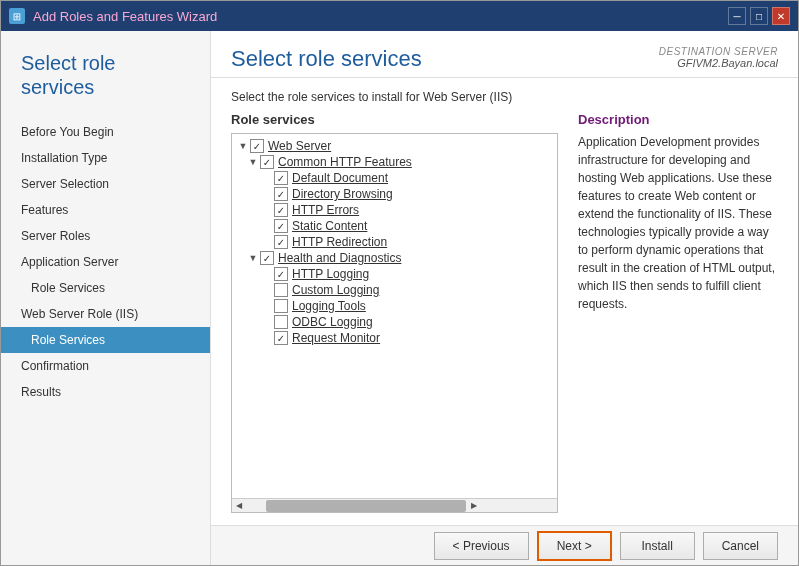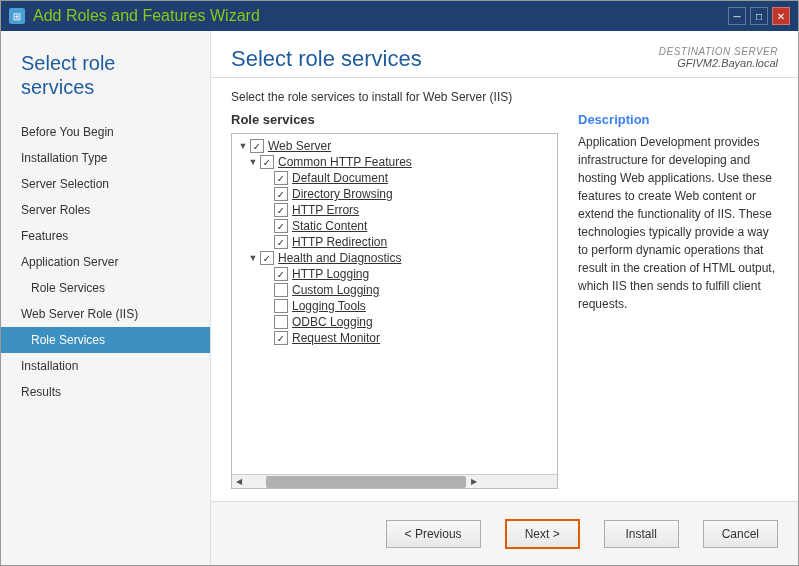--- a/index.html
+++ b/index.html
@@ -3,21 +3,21 @@
   <meta charset="utf-8">
   <style>
     * { box-sizing: border-box; margin: 0; padding: 0; }
     body { font-family: 'Segoe UI', Arial, sans-serif; font-size: 13px; background: #f0f0f0; width: 799px; height: 566px; overflow: hidden; }
 
     .window { width: 799px; height: 566px; display: flex; flex-direction: column; background: #fff; border: 1px solid #999; }
 
     .title-bar { background: #1e3f6f; color: #fff; display: flex; align-items: center; justify-content: space-between; padding: 6px 8px; height: 30px; flex-shrink: 0; }
     .title-bar-left { display: flex; align-items: center; gap: 8px; }
     .title-bar-icon { width: 16px; height: 16px; background: #4a9fd4; border-radius: 2px; display: flex; align-items: center; justify-content: center; color: #fff; font-size: 10px; }
-    .title-bar-text { font-size: 16px; color: #84cc16; }
+    .title-bar-text { font-size: 13px; color: #f9a8d4; }
     .title-bar-controls { display: flex; gap: 4px; }
     .title-btn { width: 18px; height: 18px; background: transparent; border: 1px solid rgba(255,255,255,0.3); color: #fff; font-size: 10px; cursor: pointer; display: flex; align-items: center; justify-content: center; }
     .title-btn.close { background: #c0392b; }
 
     .content-area { display: flex; flex: 1; overflow: hidden; }
 
     
     .sidebar { width: 210px; background: #f5f5f5; border-right: 1px solid #ddd; padding: 20px 0; flex-shrink: 0; }
     .sidebar-header { padding: 0 20px 15px 20px; }
     .sidebar-title { font-size: 20px; color: #1e5c9e; font-weight: 300; line-height: 1.2; }
@@ -52,25 +52,25 @@
     .tree-item { display: flex; align-items: center; padding: 1px 4px; white-space: nowrap; cursor: default; user-select: none; }
     .expand-icon { width: 14px; height: 14px; display: inline-flex; align-items: center; justify-content: center; color: #555; font-size: 9px; flex-shrink: 0; }
     .checkbox { width: 14px; height: 14px; border: 1px solid #888; background: #fff; display: inline-flex; align-items: center; justify-content: center; flex-shrink: 0; margin-right: 4px; font-size: 10px; color: #333; }
     .checkbox.checked { background: #fff; }
     .item-label { font-size: 12px; color: #333; text-decoration: underline; }
     .indent1 { padding-left: 14px; }
     .indent2 { padding-left: 28px; }
 
     
     .desc-panel { width: 200px; flex-shrink: 0; }
-    .desc-label { font-size: 13px; font-weight: 600; color: #3b82f6; margin-bottom: 6px; }
+    .desc-label { font-size: 13px; font-weight: 600; color: #701a75; margin-bottom: 6px; }
     .desc-text { font-size: 12px; color: #333; line-height: 1.5; }
 
     
-    .footer { border-top: 1px solid #ddd; padding: 10px 20px; display: flex; justify-content: flex-end; gap: 24px; align-items: center; background: #f5f5f5; flex-shrink: 0; height: 64px; }
+    .footer { border-top: 1px solid #ddd; padding: 10px 20px; display: flex; justify-content: flex-end; gap: 8px; align-items: center; background: #f5f5f5; flex-shrink: 0; height: 40px; }
     .btn { padding: 6px 18px; border: 1px solid #adadad; background: linear-gradient(to bottom, #f8f8f8, #e8e8e8); cursor: pointer; font-size: 12px; color: #333; min-width: 75px; }
     .btn.primary { border: 2px solid #e05c00; background: linear-gradient(to bottom, #f8f8f8, #e8e8e8); }
   </style>
 </head>
 <body>
 
 <div class="window">
 
   <div class="title-bar">
     <div class="title-bar-left">
@@ -94,39 +94,39 @@
         <div class="nav-item">
           <span>Before You Begin</span>
         </div>
         <div class="nav-item">
           <span>Installation Type</span>
         </div>
         <div class="nav-item">
           <span>Server Selection</span>
         </div>
         <div class="nav-item">
+          <span>Features</span>
+        </div>
+        <div class="nav-item">
           <span>Server Roles</span>
-        </div>
-        <div class="nav-item">
-          <span>Features</span>
         </div>
         <div class="nav-item">
           <span>Application Server</span>
         </div>
         <div class="nav-item sub">
           <span>Role Services</span>
         </div>
         <div class="nav-item">
           <span>Web Server Role (IIS)</span>
         </div>
         <div class="nav-item sub active">
           <span>Role Services</span>
         </div>
         <div class="nav-item">
-          <span>Installation</span>
+          <span>Confirmation</span>
         </div>
         <div class="nav-item">
           <span>Results</span>
         </div>
       </nav>
     </div>
 
     <div class="main">
       <div class="main-header">
         <div class="main-title">Select role services</div>

